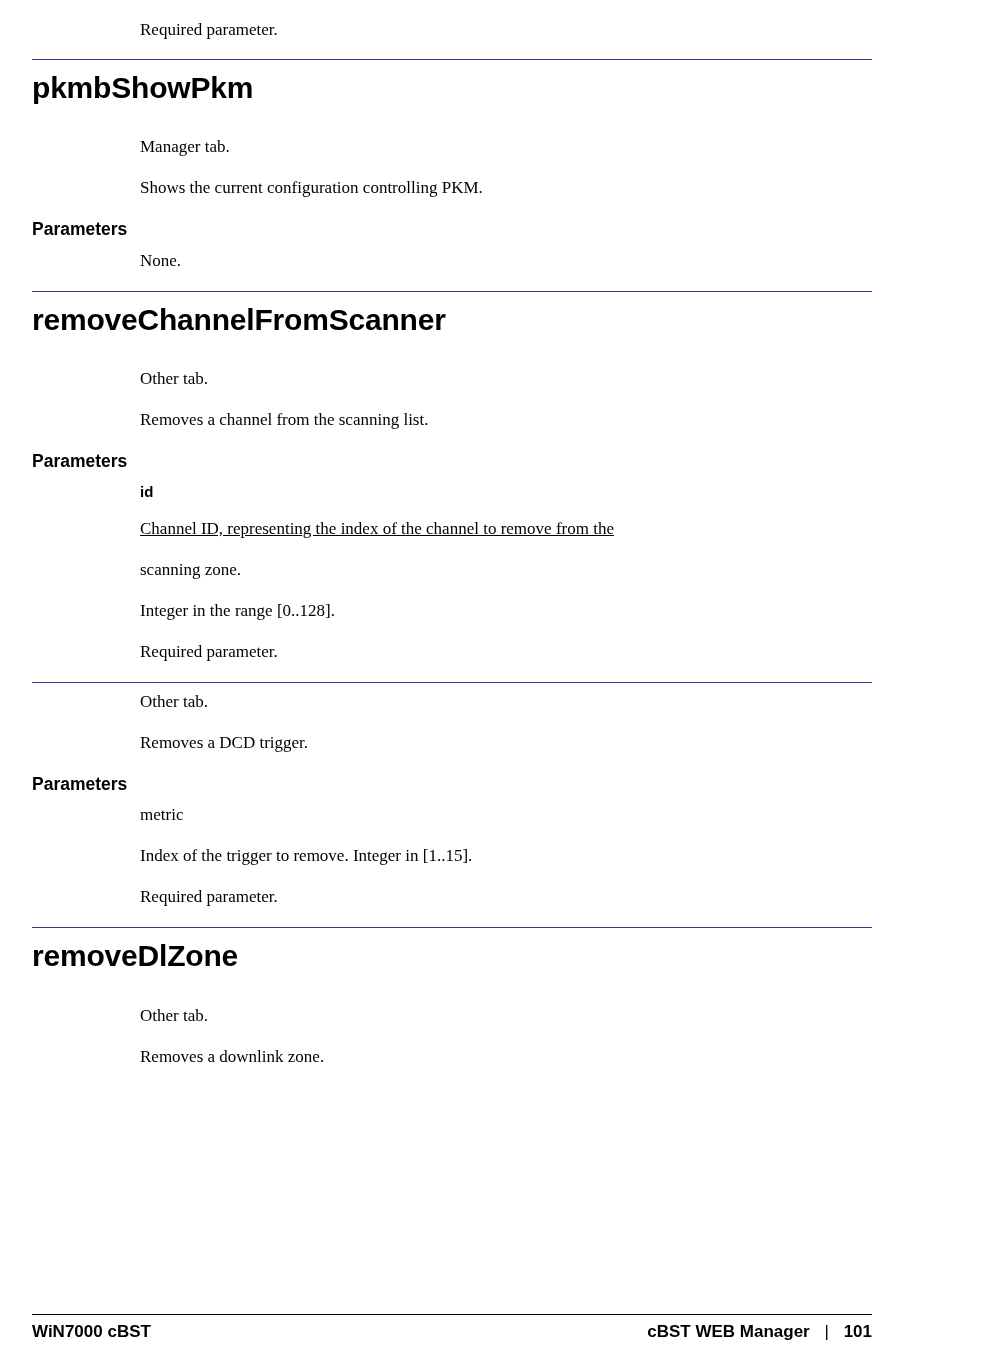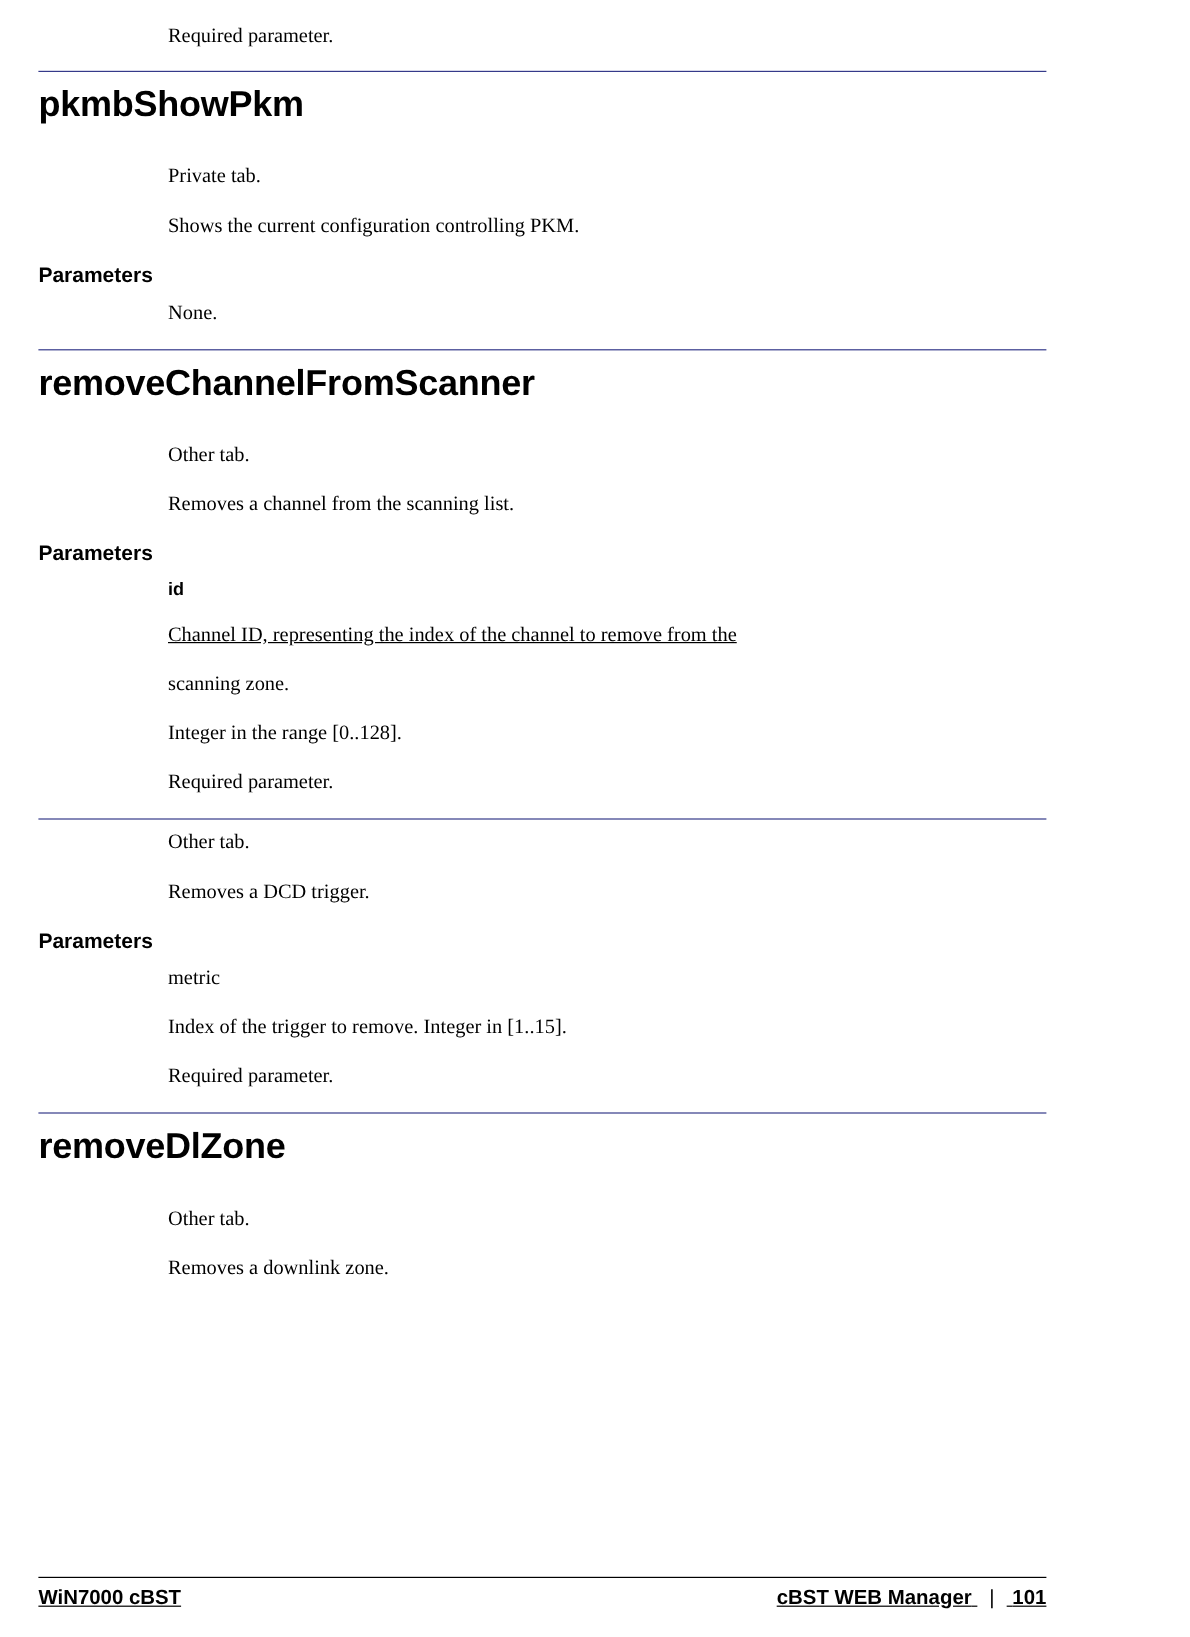--- a/index.html
+++ b/index.html
@@ -68,40 +68,39 @@
     height: 0;
     margin-bottom: 6px;
   }
   .footer-row {
     display: flex;
     justify-content: space-between;
     align-items: flex-end;
     font-family: "Trebuchet MS", "Lucida Sans", Helvetica, Arial, sans-serif;
     font-weight: 700;
     font-size: 17px;
-    text-decoration: underline;
   }
   .footer-right .sep {
     font-weight: 400;
     padding: 0 10px;
   }
 </style>
 </head>
 <body>
 
 <div class="page">
 
   <div class="intro">
     <p>Required parameter.</p>
   </div>
 
   <div class="hr"></div>
   <div class="h2">pkmbShowPkm</div>
   <div class="body-block">
-    <p>Private tab.</p>
+    <p>Manager tab.</p>
     <p>Shows the current configuration controlling PKM.</p>
   </div>
   <div class="h3">Parameters</div>
   <div class="body-block">
     <p>None.</p>
   </div>
 
   <div class="hr"></div>
   <div class="h2">removeChannelFromScanner</div>
   <div class="body-block">

